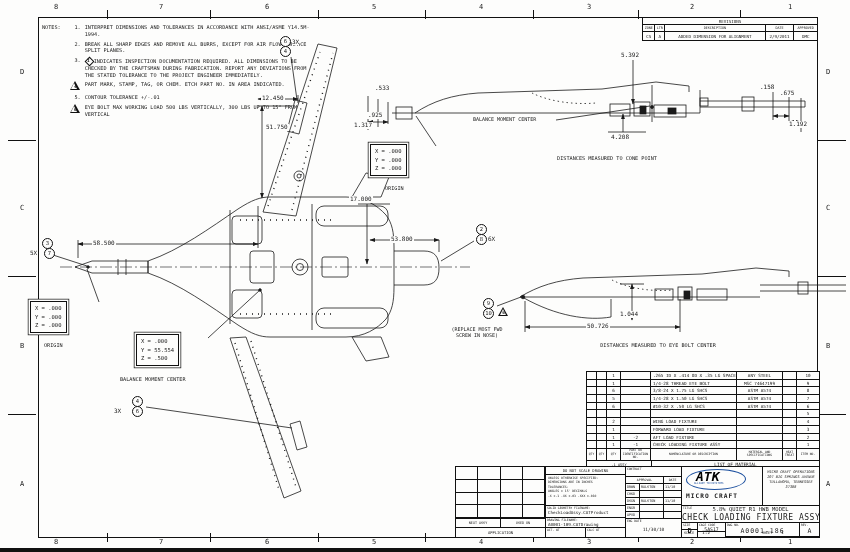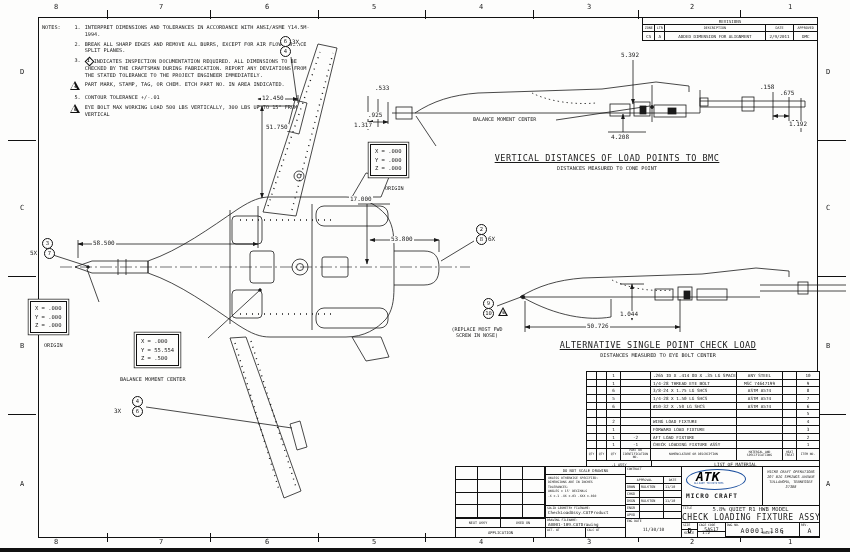--- a/index.html
+++ b/index.html
@@ -347,37 +347,35 @@
   <span class="lbl tiny" style="left:472px;top:117px;">BALANCE MOMENT CENTER</span>
 
   <div class="coordbox" style="left:370px;top:144px;">
     <div>X = .000</div>
       <div>Y = .000</div>
       <div>Z = .000</div>
   </div>
   <span class="coordlabel" style="left:385px;top:185px;">ORIGIN</span>
 
   <div class="viewtitle" style="left:462px;top:153px;width:290px;">
-    <div class="t">VERTICAL DISTANCES OF LOAD POINTS TO BMC</div>
     <div class="s">DISTANCES MEASURED TO CONE POINT</div>
   </div>
 
   <span class="lbl" style="left:619px;top:311px;">1.044</span>
   <span class="lbl" style="left:586px;top:323px;">50.726</span>
   <span class="bal" style="left:483px;top:298px;">9</span>
   <span class="bal" style="left:483px;top:308px;">10</span>
   <span class="tri" style="position:absolute;left:498px;top:307px;z-index:3;">
     <i class="to"></i>
       <i class="ti"></i>
       <b class="tn">6</b>
   </span>
   <div class="lbl tiny" style="left:444px;top:327px;width:64px;white-space:normal;text-align:center;">(REPLACE MOST FWD SCREW IN NOSE)</div>
 
   <div class="viewtitle" style="left:508px;top:340px;width:300px;">
-    <div class="t">ALTERNATIVE SINGLE POINT CHECK LOAD</div>
     <div class="s">DISTANCES MEASURED TO EYE BOLT CENTER</div>
   </div>
 
   <div class="pl">
     <div id="pl-rows">
         <div class="pl-row">
           <div></div>
           <div></div>
           <div>1</div>
           <div></div>

